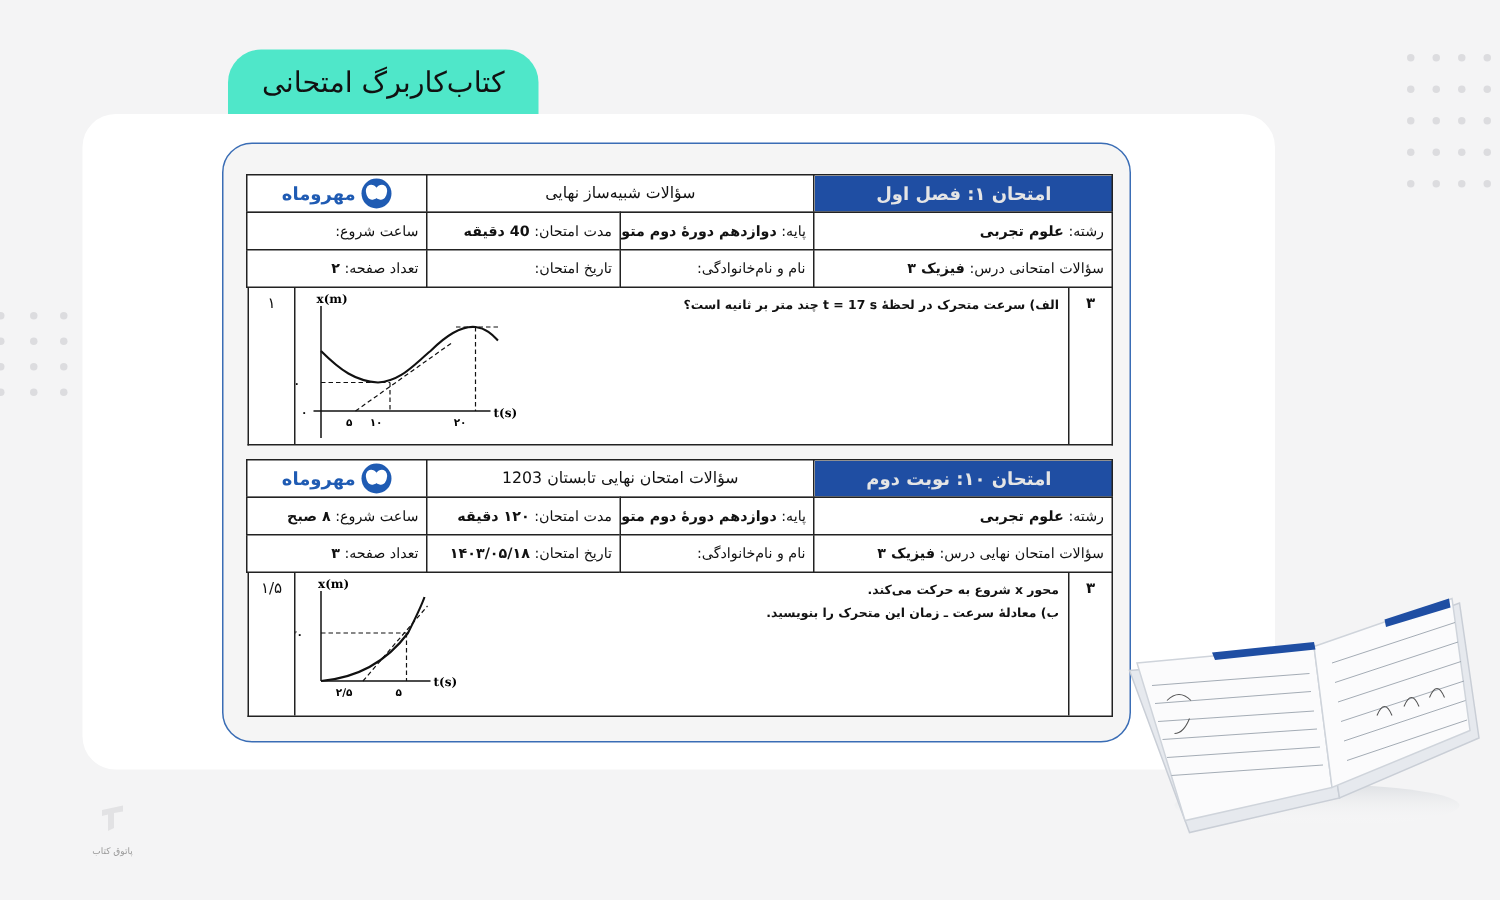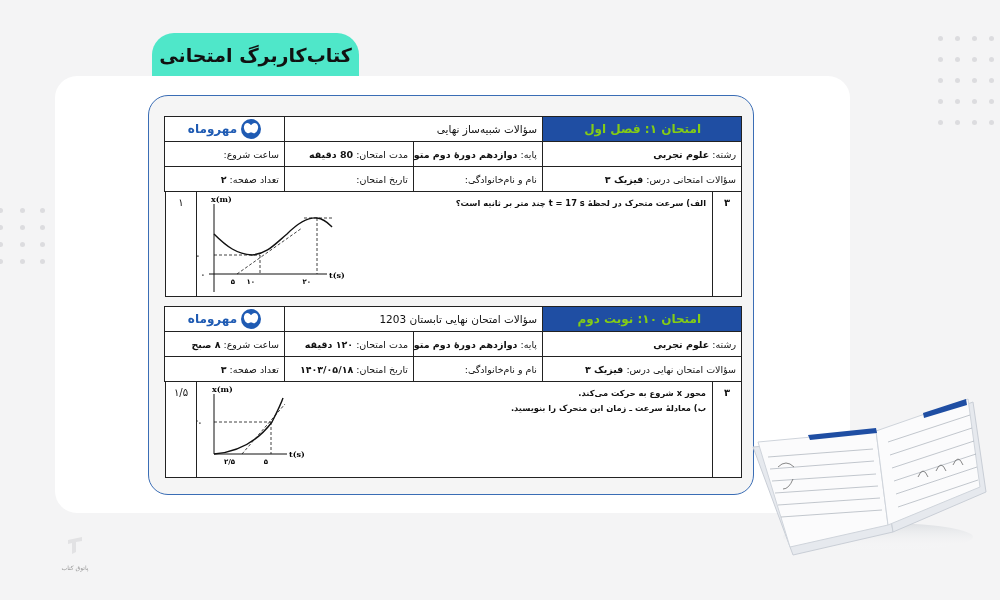--- a/index.html
+++ b/index.html
@@ -12,39 +12,39 @@
   .dots { position: absolute; display: grid; gap: 0; }
   .dots span { width: 5px; height: 5px; border-radius: 50%; background: #dcdcdf; display: block; }
   .dots-tr { left: 938px; top: 36px; grid-template-columns: repeat(4, 5px); column-gap: 12px; row-gap: 16px; }
   .dots-l { left: 0px; top: 208px; grid-template-columns: repeat(3, 5px); column-gap: 15px; row-gap: 12px; }
   .dots-l span:nth-child(3n+1) { margin-left: -2px; }
 
   .tab {
     position: absolute; left: 152px; top: 33px; width: 207px; height: 44px;
     background: #4fe7c9; border-radius: 22px 22px 0 0;
     display: flex; align-items: center; justify-content: center;
-    font-weight: bold; font-size: 19px; color: #111; direction: rtl;
+    font-weight: normal; font-size: 19px; color: #111; direction: rtl;
   }
   .card {
     position: absolute; left: 55px; top: 76px; width: 795px; height: 437px;
     background: #ffffff; border-radius: 22px;
   }
   .frame {
     position: absolute; left: 148px; top: 95px; width: 606px; height: 400px;
     border: 1.3px solid #3a6db5; border-radius: 20px; background: #f5f5f5;
     overflow: hidden;
   }
   .sheet { position: absolute; left: 16px; width: 577px; direction: rtl; color: #111; }
   .sheet-1 { top: 20px; }
   .sheet-2 { top: 210px; }
 
   table.hdr { border-collapse: collapse; width: 100%; table-layout: fixed; background: #fff; }
   table.hdr td { border: 1.2px solid #222; height: 25px; font-size: 9.5px; padding: 0 5px; white-space: nowrap; overflow: hidden; }
-  table.hdr td.title-cell { background: #1f4ea3; color: #84cc16; font-weight: bold; font-size: 12px; padding-right: 40px; }
-  table.hdr td.center { font-size: 10.5px; }
+  table.hdr td.title-cell { background: #1f4ea3; color: #e5e5e5; font-weight: bold; font-size: 12px; padding-right: 40px; }
+  table.hdr td.center { text-align: center; font-size: 10.5px; }
   b.val { font-weight: bold; }
 
   .logo { display: flex; align-items: center; justify-content: center; gap: 4px; direction: rtl; }
   .logo-mark { width: 20px; height: 20px; border-radius: 50%; background: #1f5bb3; position: relative; }
   .logo-mark::before, .logo-mark::after {
     content: ""; position: absolute; width: 8px; height: 10px; background: #fff; border-radius: 50% 50% 40% 40%; top: 4px;
   }
   .logo-mark::before { left: 3px; transform: rotate(-20deg); }
   .logo-mark::after { right: 3px; transform: rotate(20deg); }
   .logo-text { color: #1f5bb3; font-weight: bold; font-size: 12px; }
@@ -130,21 +130,21 @@
       <colgroup>
           <col style="width:199px">
           <col style="width:129px">
           <col style="width:129px">
           <col style="width:120px">
         </colgroup>
       <tbody>
           <tr>
         <td><span>رشته:</span> <b class="val">علوم تجربی</b></td>
         <td><span>پایه:</span> <b class="val">دوازدهم دورهٔ دوم متوسطه</b></td>
-        <td><span>مدت امتحان:</span> <b class="val">80 دقیقه</b></td>
+        <td><span>مدت امتحان:</span> <b class="val">40 دقیقه</b></td>
         <td><span>ساعت شروع:</span> <b class="val"></b></td>
       </tr>
       <tr>
         <td><span>سؤالات امتحانی درس:</span> <b class="val">فیزیک ۳</b></td>
         <td><span>نام و نام‌خانوادگی:</span></td>
         <td><span>تاریخ امتحان:</span> <b class="val"></b></td>
         <td><span>تعداد صفحه:</span> <b class="val">۲</b></td>
       </tr>
     </tbody>
       </table>

